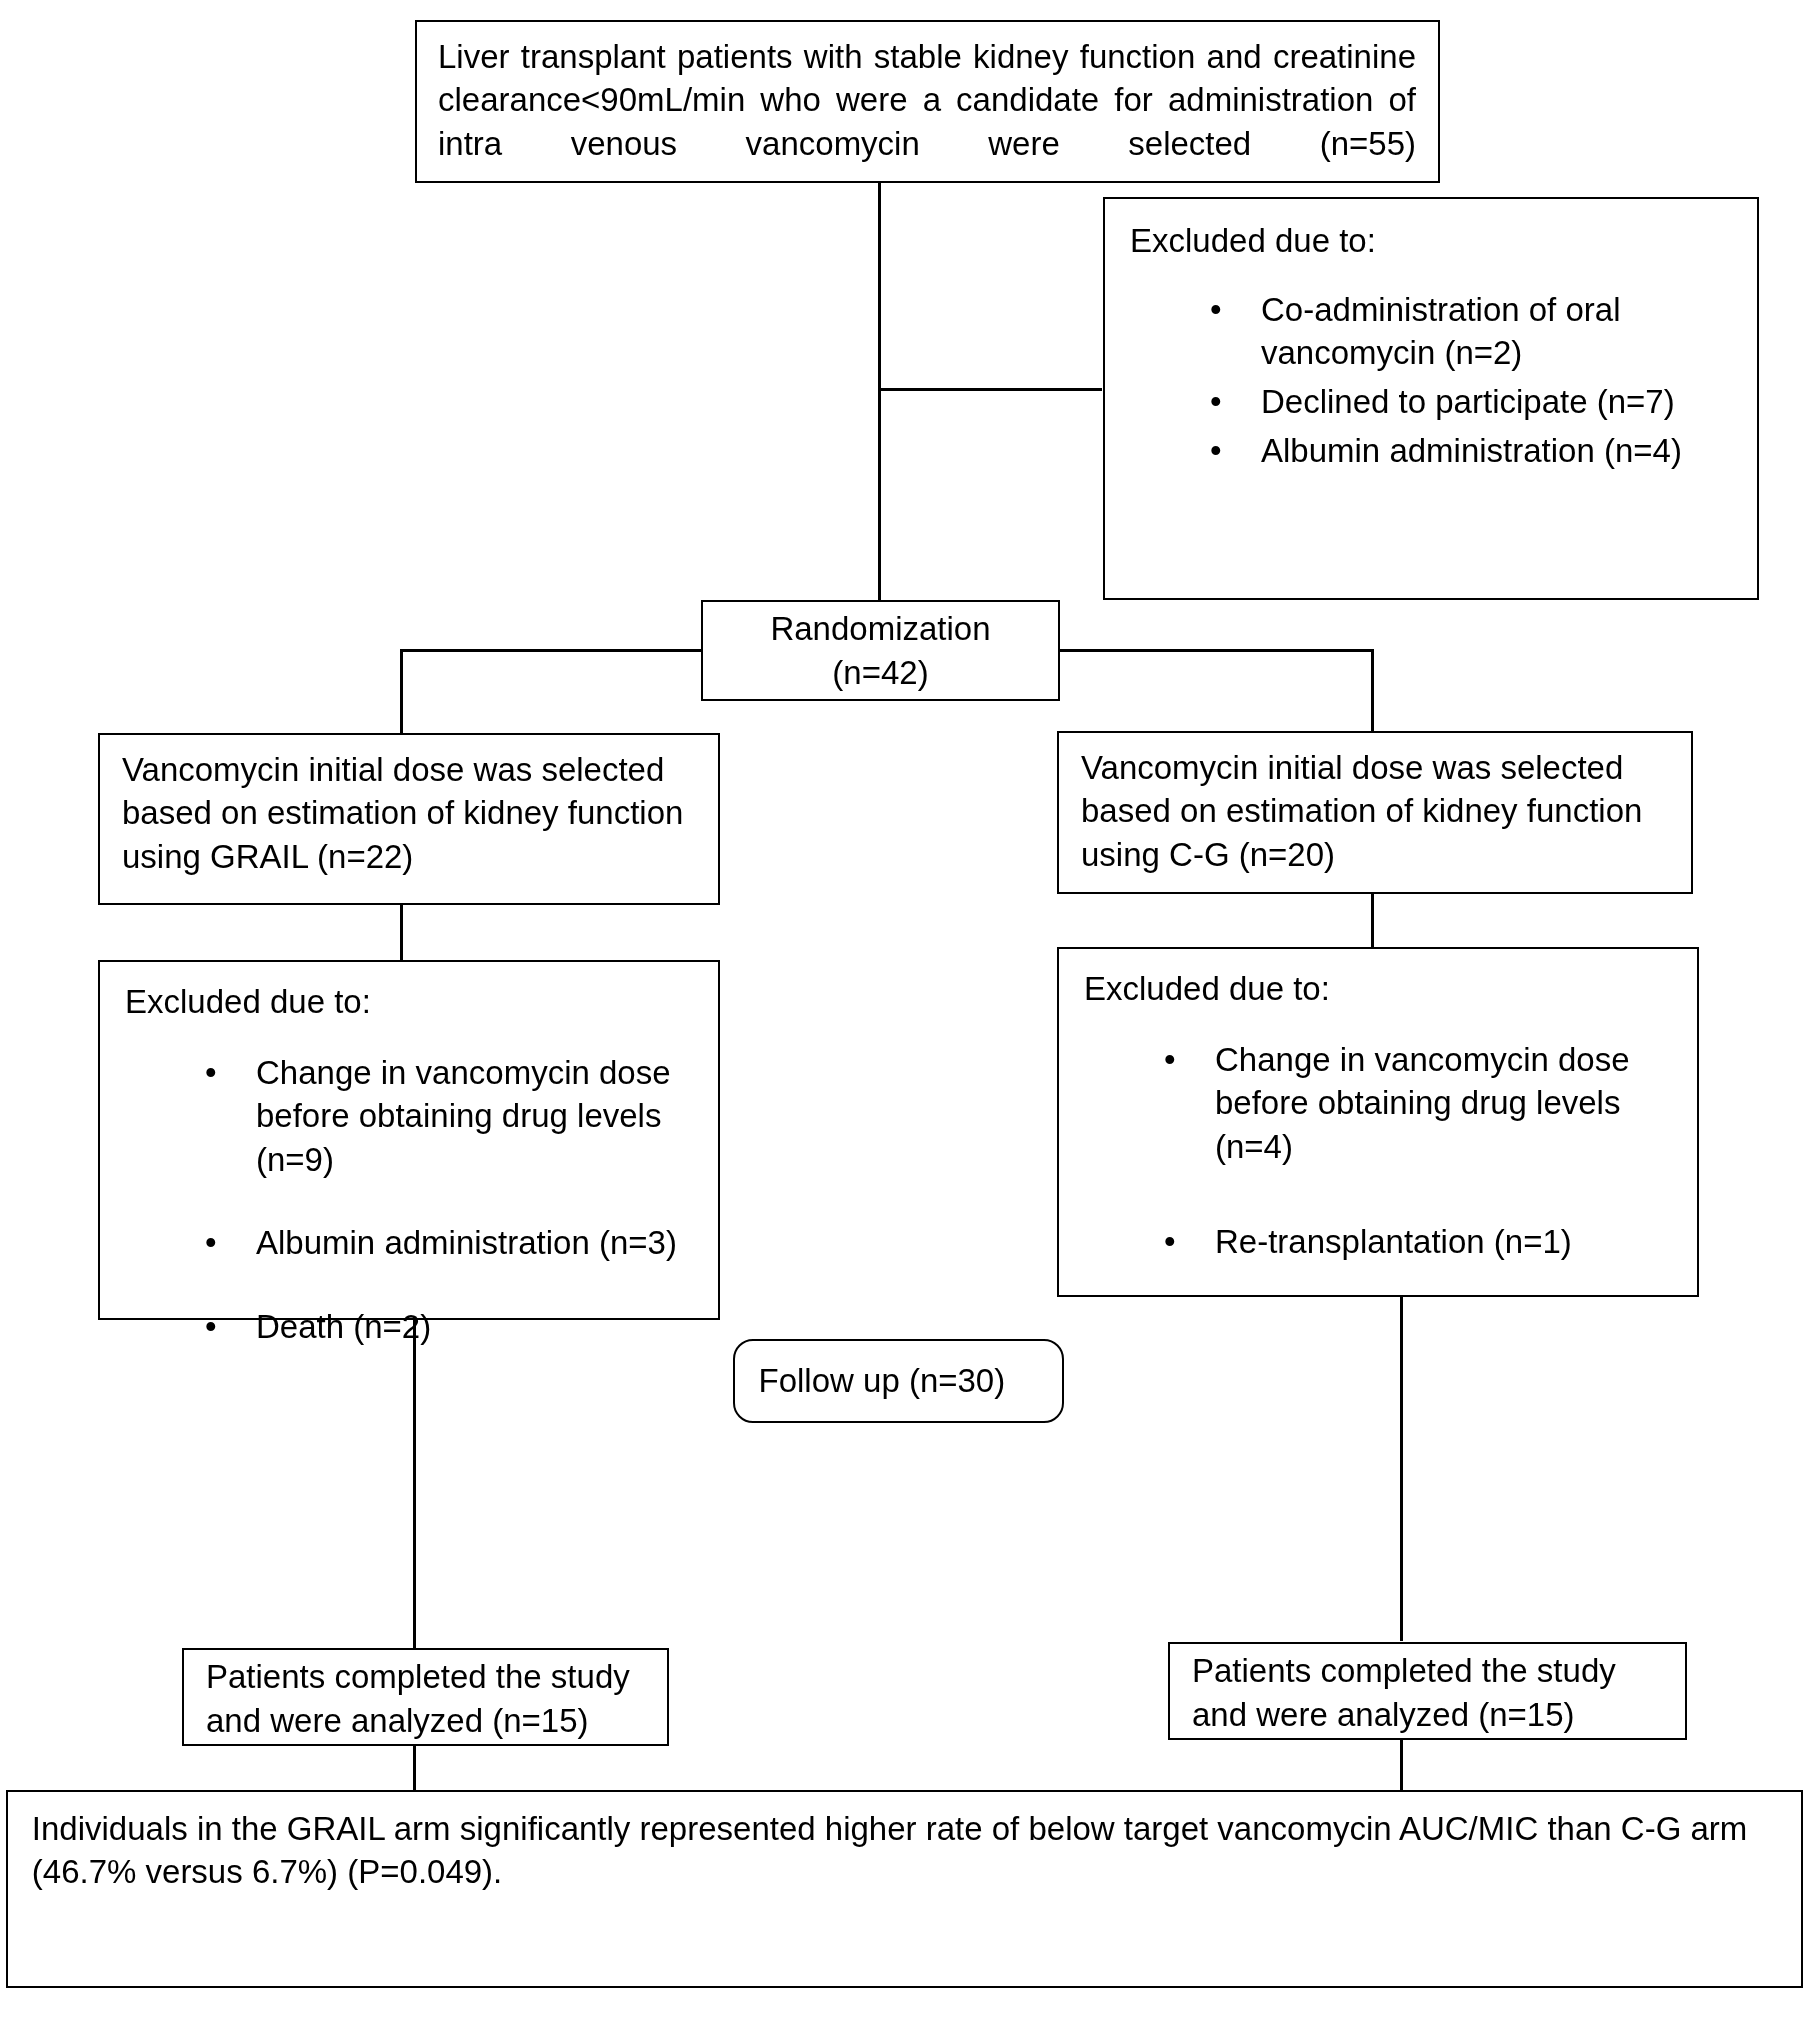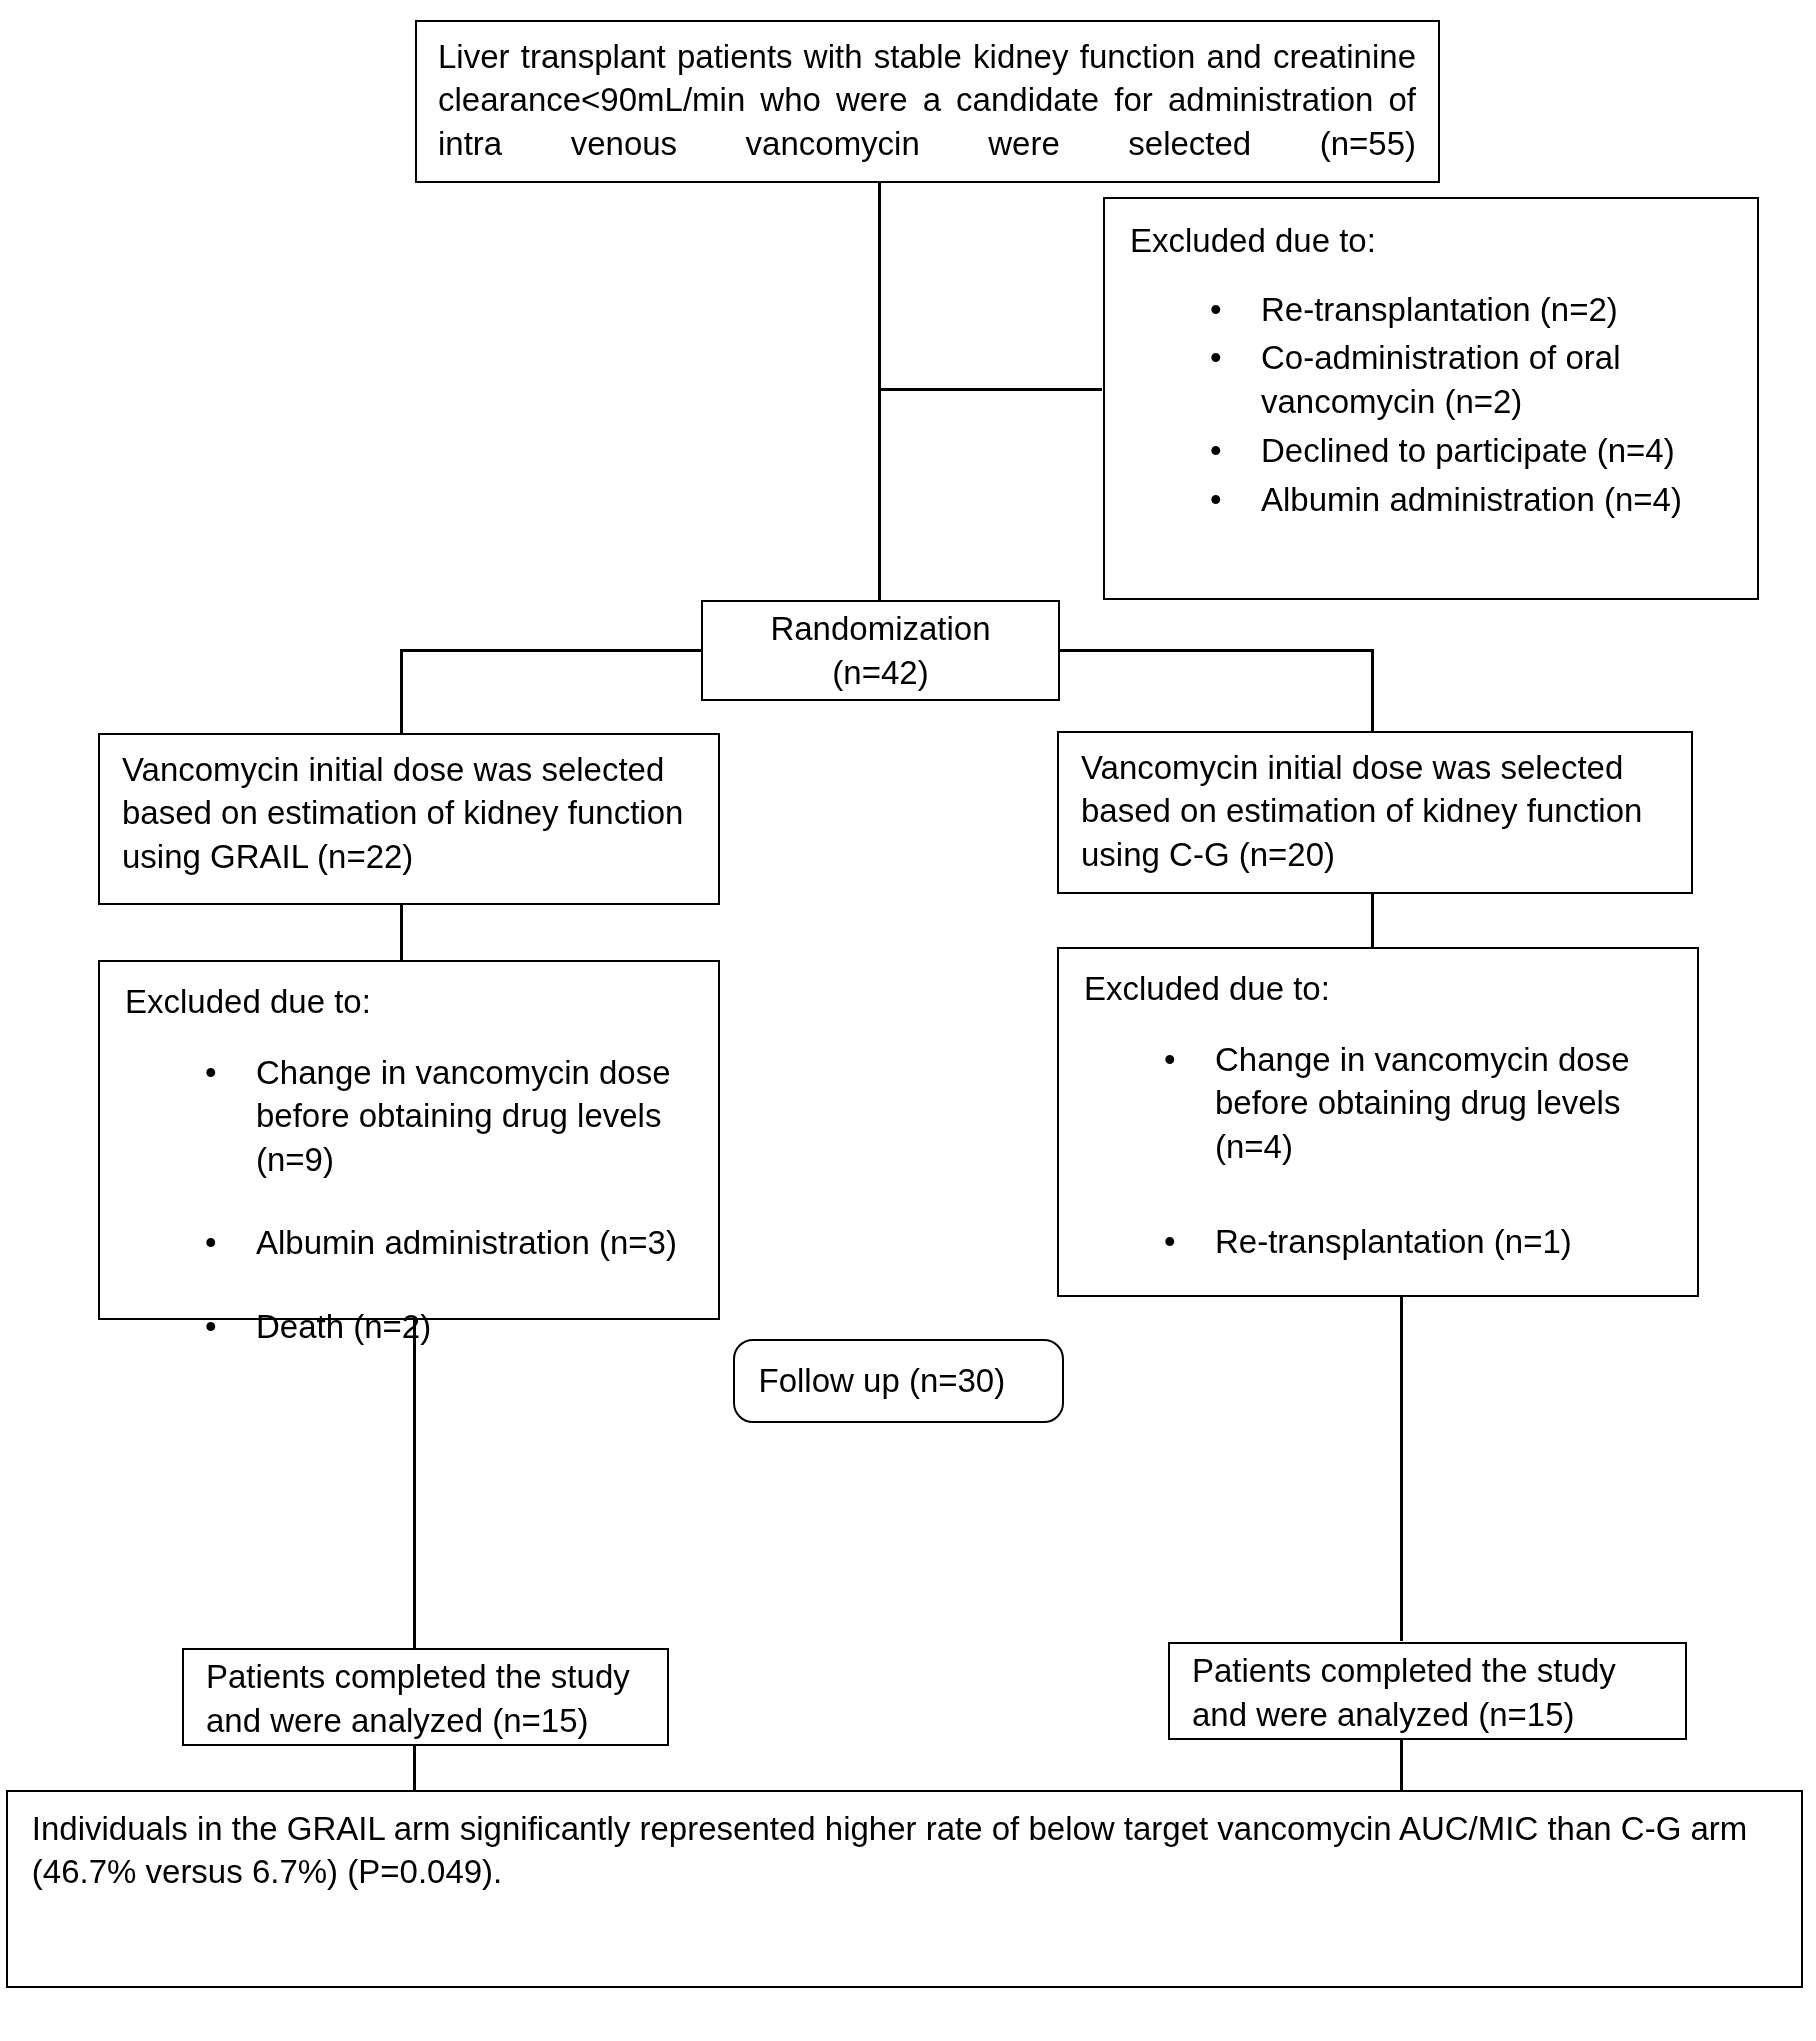--- a/index.html
+++ b/index.html
@@ -79,23 +79,22 @@
   <div class="line" style="left:1400px; top:1295px; width:2.7px; height:346px;"></div>
   <div class="line" style="left:413px; top:1744px; width:2.7px; height:46px;"></div>
   <div class="line" style="left:1400px; top:1738px; width:2.7px; height:52px;"></div>
 
   <div class="box justified" style="left:415px; top:20px; width:1025px; height:163px;padding-left:21px;">
     <span>Liver transplant patients with stable kidney function and creatinine clearance&lt;90mL/min who were a candidate for administration of intra venous vancomycin were selected (n=55)</span>
   </div>
 
   <div class="box tight bullets" style="left:1103px; top:197px; width:656px; height:403px; padding:20px 25px;">
     <div class="box-title">Excluded due to:</div>
-    <div class="item">Re-transplantation (n=2)</div>
     <div class="item">Co-administration of oral vancomycin (n=2)</div>
-    <div class="item">Declined to participate (n=4)</div>
+    <div class="item">Declined to participate (n=7)</div>
     <div class="item">Albumin administration (n=4)</div>
   </div>
 
   <div class="box center-text" style="left:701px; top:600px; width:359px; height:101px; padding:5.4px 9px;">
     <div>Randomization</div>
     <div>(n=42)</div>
   </div>
 
   <div class="box" style="left:98px; top:733px; width:622px; height:172px;">
     <span>Vancomycin initial dose was selected based on estimation of kidney function using GRAIL (n=22)</span>

